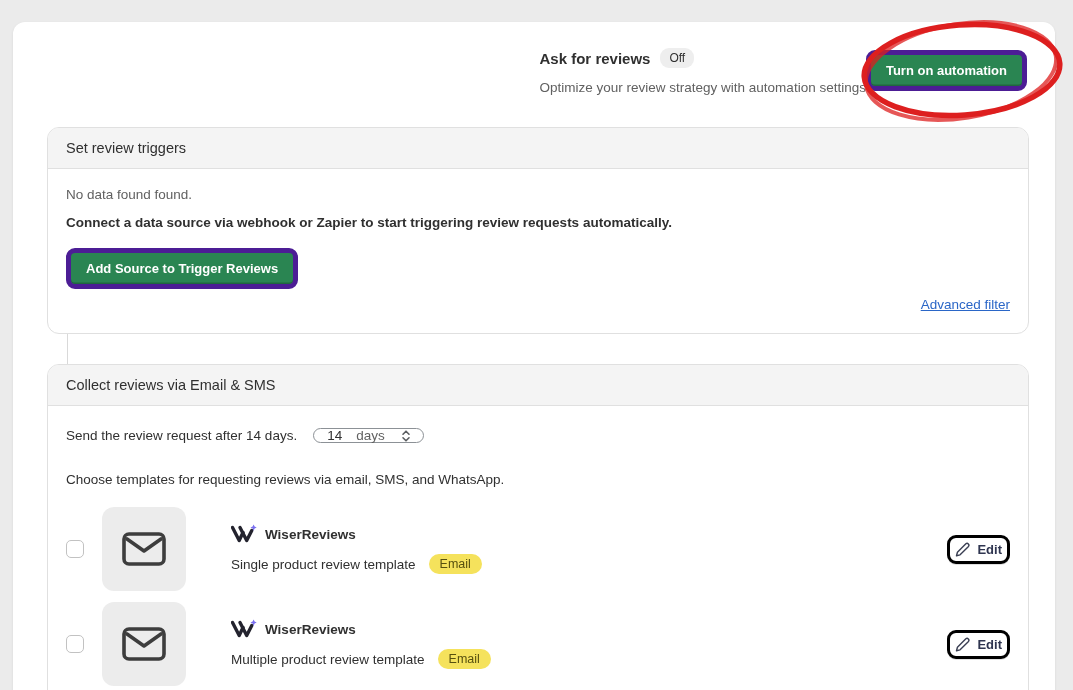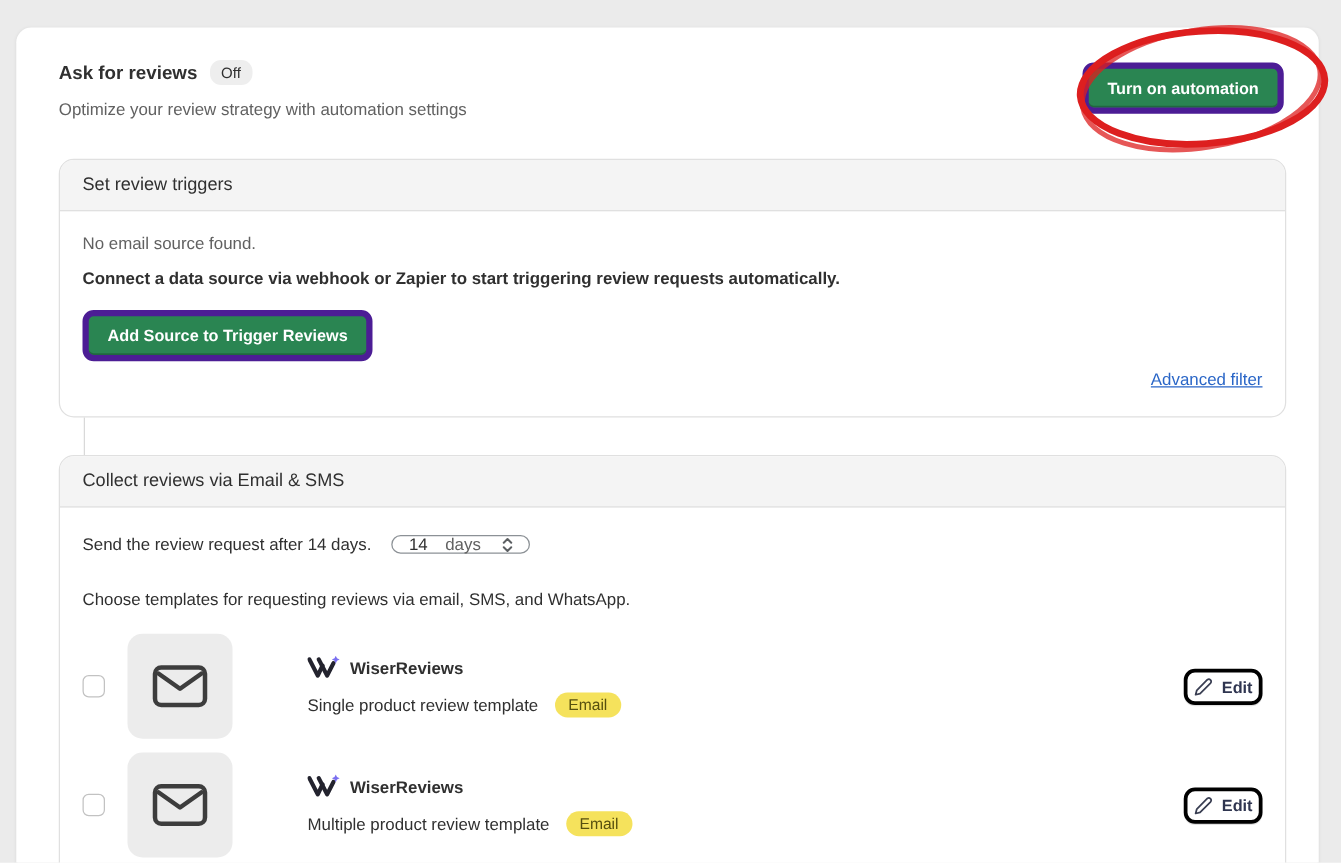--- a/index.html
+++ b/index.html
@@ -12,21 +12,21 @@
   .outer-card {
     position: relative;
     margin: 22px auto 0 13px;
     width: 1042px; height: 700px;
     background: #ffffff;
     border-radius: 12px;
     box-shadow: 0 1px 3px rgba(0,0,0,.08);
     padding: 26px 26px 0 34px;
   }
   
-  .page-header { display: flex; align-items: flex-start; justify-content: space-between; margin-bottom: 32px; }
+  .page-header { display: flex; align-items: flex-start; justify-content: flex-end; margin-bottom: 32px; }
   .title-row { display: flex; align-items: center; gap: 10px; }
   .page-title { font-size: 15px; font-weight: 700; color: #303030; }
   .status-badge {
     background: #eeeeee; color: #303030;
     font-size: 12px; font-weight: 500;
     padding: 3px 9px; border-radius: 9px; line-height: 1.2;
   }
   .page-subtitle { margin-top: 12px; font-size: 13.5px; color: #616161; }
   .btn-green {
     display: inline-flex; align-items: center; justify-content: center;
@@ -80,21 +80,21 @@
     width: 18px; height: 18px;
     border: 1.6px solid #c2c2c2; border-radius: 5px;
     background: #fff; cursor: pointer; flex: 0 0 auto;
   }
   .thumb {
     width: 84px; height: 84px; flex: 0 0 auto;
     background: #ececec; border-radius: 12px;
     margin-left: 18px;
     display: flex; align-items: center; justify-content: center;
   }
-  .template-info { margin-left: 60px; display: flex; flex-direction: column; gap: 10px; }
+  .template-info { margin-left: 45px; display: flex; flex-direction: column; gap: 10px; }
   .brand-row { display: flex; align-items: center; gap: 8px; }
   .brand-name { font-size: 13.5px; font-weight: 700; color: #303030; }
   .name-row { display: flex; align-items: center; gap: 13px; }
   .template-name { font-size: 13.5px; color: #303030; }
   .channel-badge {
     background: #f5e25c; color: #57500f;
     font-size: 12.5px; font-weight: 500;
     padding: 3px 11px; border-radius: 10px;
   }
   .edit-btn {
@@ -126,21 +126,21 @@
     <button class="btn-green turn-on-btn">Turn on automation</button>
     <svg class="annotation-circle" width="214" height="112" viewBox="0 0 214 112">
       <ellipse cx="107" cy="56" rx="98" ry="45" fill="none" stroke="#dd1f1f" stroke-width="5.5" stroke-linecap="round" transform="rotate(-4 107 56)"></ellipse>
       <ellipse cx="106" cy="57" rx="96" ry="47" fill="none" stroke="#dd1f1f" stroke-width="4" stroke-opacity="0.75" transform="rotate(-9 106 57)"></ellipse>
     </svg>
   </div>
 
   <div class="section-card">
     <div class="section-card-header">Set review triggers</div>
     <div class="section-card-body">
-      <div class="muted-line">No email source found.</div>
+      <div class="muted-line">No data found found.</div>
       <div class="bold-line">Connect a data source via webhook or Zapier to start triggering review requests automatically.</div>
       <button class="btn-green add-source-btn">Add Source to Trigger Reviews</button>
       <div class="link-row">
         <a class="text-link">Advanced filter</a>
       </div>
     </div>
   </div>
 
   <div class="connector"></div>
 

